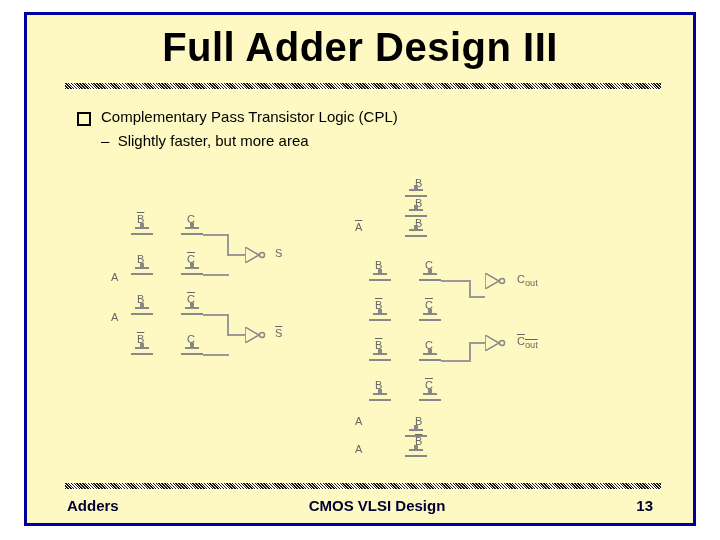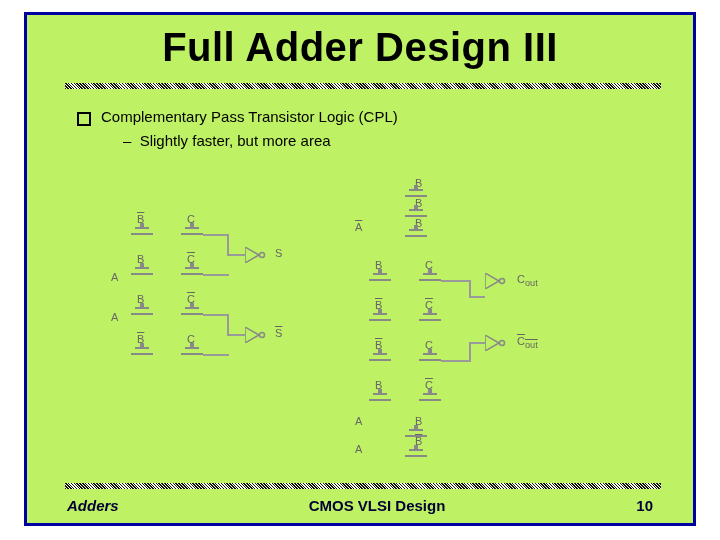--- a/index.html
+++ b/index.html
@@ -7,21 +7,21 @@
   .slide {
     position: relative;
     width: 720px; height: 540px;
     background: #fff;
   }
   .outer-border {
     position: absolute;
     left: 24px; top: 12px;
     width: 672px; height: 514px;
     border: 3px solid #0000a0;
-    background: #bef264;
+    background: #fef9c3;
   }
   .title {
     position: absolute;
     left: 0; top: 10px; width: 100%;
     text-align: center;
     font-family: "Arial Black", Arial, sans-serif;
     font-weight: 900;
     font-size: 40px;
     letter-spacing: 0.5px;
     color: #000;
@@ -37,42 +37,42 @@
   .rule.top { top: 68px; }
   .rule.bottom { top: 468px; }
   .bullets {
     position: absolute;
     left: 50px; top: 92px; width: 590px;
     font-size: 15px; color:#000;
     line-height: 1.35;
   }
   .b1 { display:flex; align-items:flex-start; gap:10px; }
   .square { display:inline-block; width:14px; height:14px; border:2px solid #000; margin-top:5px; flex:0 0 auto;}
-  .b2 { margin-left: 46px; margin-top:4px; }
+  .b2 { margin-left: 24px; margin-top:4px; }
   .diagram-area {
     position: absolute;
     left: 90px; top: 170px;
     width: 500px; height: 280px;
   }
   .trans {
     position:absolute; width:22px; height:16px;
   }
   .trans .gate { position:absolute; left:9px; top:-4px; width:4px; height:4px; background:#888;}
   .trans .chan { position:absolute; left:0; top:6px; width:22px; height:2px; background:#888;}
   .trans .body { position:absolute; left:4px; top:0; width:14px; height:12px; border-top:2px solid #888;}
   .lbl { position:absolute; font-size:11px; color:#666; font-family: Arial; }
   .wire { position:absolute; background:#999; }
   .inv { position:absolute; width:22px; height:16px; }
   .inv svg { width:22px; height:16px; }
   .over { text-decoration: overline; }
   .footer {
     position:absolute; left:0; top:482px; width:100%;
     font-size:15px; color:#000033; font-weight:bold;
   }
-  .footer .fl { position:absolute; left:40px; font-style:italic; }
+  .footer .fl { position:absolute; left:40px; }
   .footer .fc { position:absolute; left:0; width:100%; text-align:center;margin-left:17px; }
   .footer .fr { position:absolute; right:40px; }
 </style>
 </head>
 <body>
 
 <div class="slide">
   <div class="outer-border">
 
     <div class="title">Full Adder Design III</div>
@@ -275,17 +275,17 @@
         </div>
       <span class="lbl" style="left:238px; top:230px;">A</span>
       <span class="lbl" style="left:238px; top:258px;">A</span>
     </div>
 
     <div class="rule bottom"></div>
 
     <div class="footer">
       <span class="fl">Adders</span>
       <span class="fc">CMOS VLSI Design</span>
-      <span class="fr">10</span>
+      <span class="fr">13</span>
     </div>
 
   </div>
 </div>
 
 </body></html>

